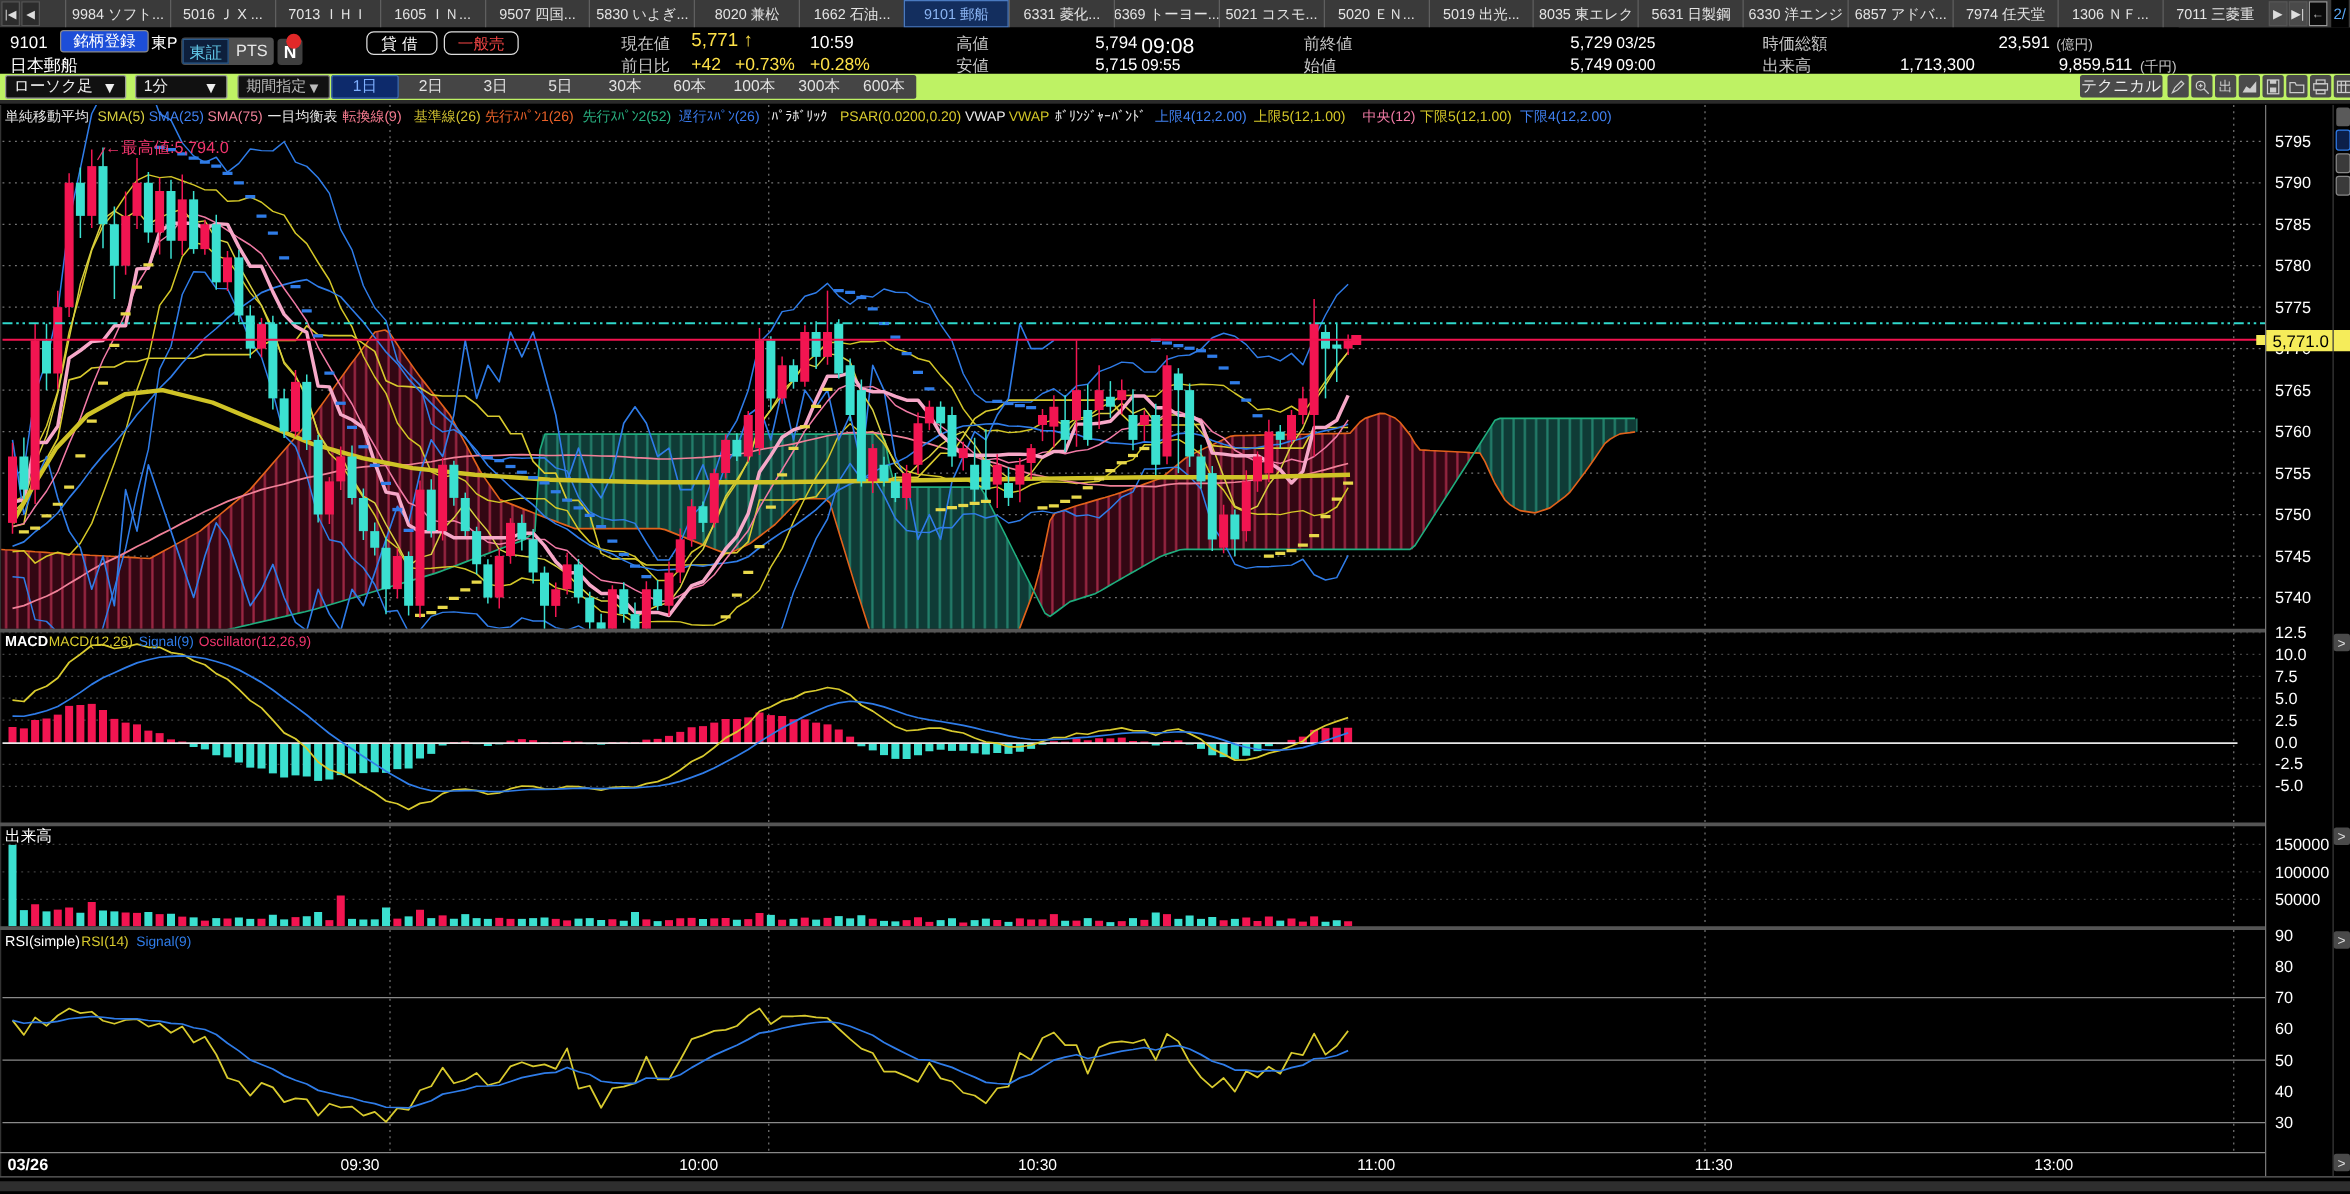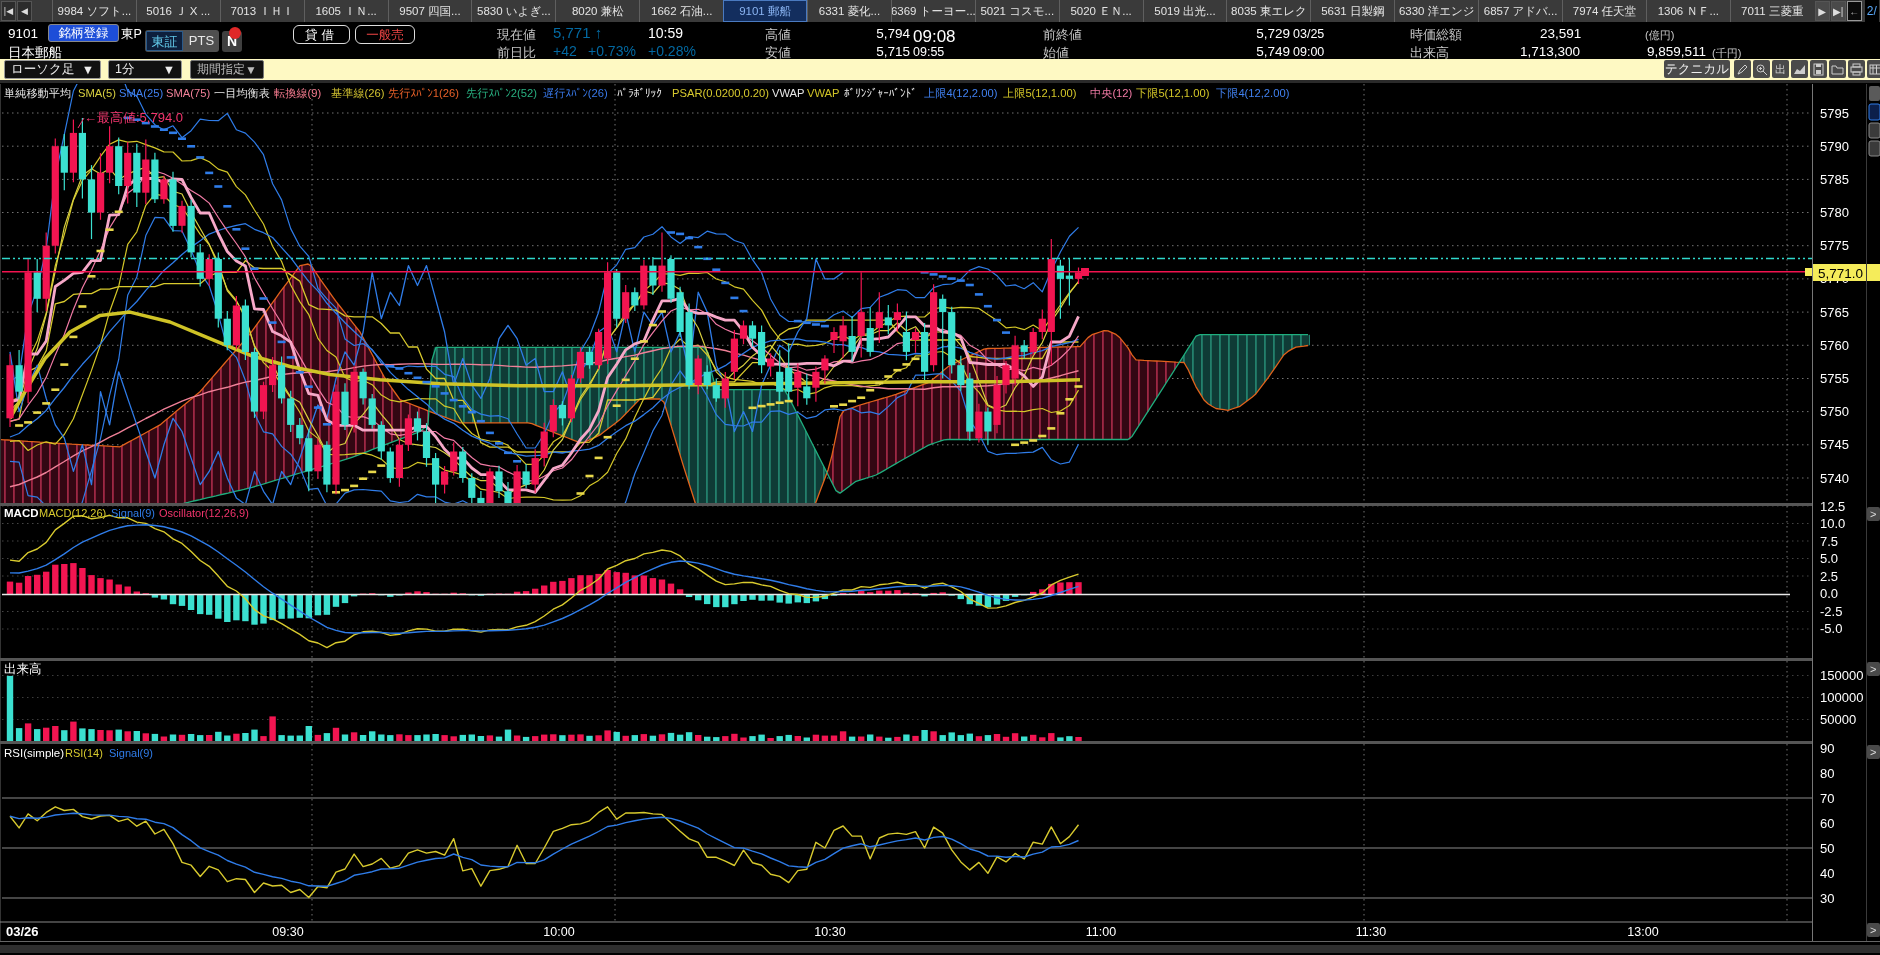--- a/index.html
+++ b/index.html
@@ -6,22 +6,22 @@
 .tabbar{position:absolute;left:0;top:0;width:1880px;height:22px;background:#3a3a3a;
  display:flex;align-items:stretch}
 .tbtn{width:15px;background:#2c2c2c;border:1px solid #555;margin:1px 0 1px 1px;
  color:#ddd;display:flex;align-items:center;justify-content:center}
 .tab{width:83.9px;color:#e4e4e4;font-size:11.5px;display:flex;align-items:center;
  justify-content:center;border-left:1px solid #5f5f5f;white-space:nowrap;overflow:hidden}
 .tab.sel{background:#132e5e;color:#8ab4f2;border:1px solid #4a7ac0}
 .info{position:absolute;left:0;top:22px;width:1743px;height:37px;background:#000}
 .lab{color:#c8c8c8;font-size:13px;position:absolute}
 .val{color:#fff;font-size:13.5px;position:absolute}
-.pink{color:#0369a1}
-.toolbar{position:absolute;left:0;top:59px;width:1880px;height:21px;background:#fef9c3}
+.pink{color:#fde047}
+.toolbar{position:absolute;left:0;top:59px;width:1880px;height:21px;background:#bef264}
 .dd{position:absolute;height:19px;top:1px;background:#111;border:1px solid #999;
  border-radius:2px;color:#eee;font-size:12.5px;display:flex;align-items:center;
  padding:0 6px;justify-content:space-between;white-space:nowrap}
 .bgrp{position:absolute;left:265px;top:1px;width:468px;height:19px;background:#454545;
  border-radius:2px;display:flex}
 .bgrp div{flex:1;color:#e2e2e2;font-size:12.5px;display:flex;align-items:center;justify-content:center}
 .bgrp div.sel{background:#0d2a6b;color:#7fb0ff;border:1px solid #3a6ab0;border-radius:2px}
 .icobtn{position:absolute;top:1px;width:17px;height:18px;background:#4a4a4a;
  border-radius:2px;color:#ddd;font-size:11px;display:flex;align-items:center;justify-content:center}
 .sep{position:absolute;left:0;top:80px;width:1880px;height:3px;background:#2a2a2a}
@@ -91,31 +91,42 @@
  <span class="lab" style="left:765px;top:22px">安値</span>
  <span class="val" style="left:845px;top:22px;width:65px;text-align:right">5,715</span>
  <span class="val" style="left:913px;top:23px;font-size:12.5px">09:55</span>
  <span class="lab" style="left:1043px;top:4px">前終値</span>
  <span class="val" style="left:1225px;top:4px;width:65px;text-align:right">5,729</span>
  <span class="val" style="left:1293px;top:5px;font-size:12.5px">03/25</span>
  <span class="lab" style="left:1043px;top:22px">始値</span>
  <span class="val" style="left:1225px;top:22px;width:65px;text-align:right">5,749</span>
  <span class="val" style="left:1293px;top:23px;font-size:12.5px">09:00</span>
  <span class="lab" style="left:1410px;top:4px">時価総額</span>
- <span class="val" style="left:1540px;top:4px;width:100px;">23,591</span>
+ <span class="val" style="left:1540px;top:4px;width:100px;text-align:right">23,591</span>
  <span class="lab" style="left:1645px;top:6px;font-size:11px">(億円)</span>
  <span class="lab" style="left:1410px;top:22px">出来高</span>
  <span class="val" style="left:1480px;top:22px;width:100px;text-align:right">1,713,300</span>
  <span class="val" style="left:1606px;top:22px;width:100px;text-align:right">9,859,511</span>
  <span class="lab" style="left:1712px;top:24px;font-size:11px">(千円)</span>
 </div>
 <div class="toolbar">
  <div class="dd" style="left:4px;width:97px">ローソク足<span>▼</span></div>
  <div class="dd" style="left:108px;width:74px">1分<span>▼</span></div>
  <div class="dd" style="left:190px;width:74px;border-color:#777;color:#bbb;font-size:12px">期間指定<span>▼</span></div>
+ <div class="bgrp">
+      <div class="sel">1日</div>
+      <div>2日</div>
+      <div>3日</div>
+      <div>5日</div>
+  <div>30本</div>
+      <div>60本</div>
+      <div>100本</div>
+      <div>300本</div>
+      <div>600本</div>
+    </div>
  <div style="position:absolute;left:1664px;top:1px;width:66px;height:18px;background:#4a4a4a;border-radius:2px;color:#eee;font-size:12.5px;text-align:center;line-height:18px">テクニカル</div>
  <div class="icobtn" style="left:1734px">
       <svg width="13" height="13">
         <path d="M2 11 L4 7 L9 2 L11 4 L6 9 Z M2 11 L4 10" stroke="#ccc" fill="none"></path>
       </svg>
     </div>
  <div class="icobtn" style="left:1753px">
       <svg width="13" height="13">
         <circle cx="5.5" cy="5.5" r="3.5" stroke="#ccc" fill="none"></circle>
         <path d="M8 8 L12 12 M4 5.5 h3 M5.5 4 v3" stroke="#ccc" fill="none"></path>

